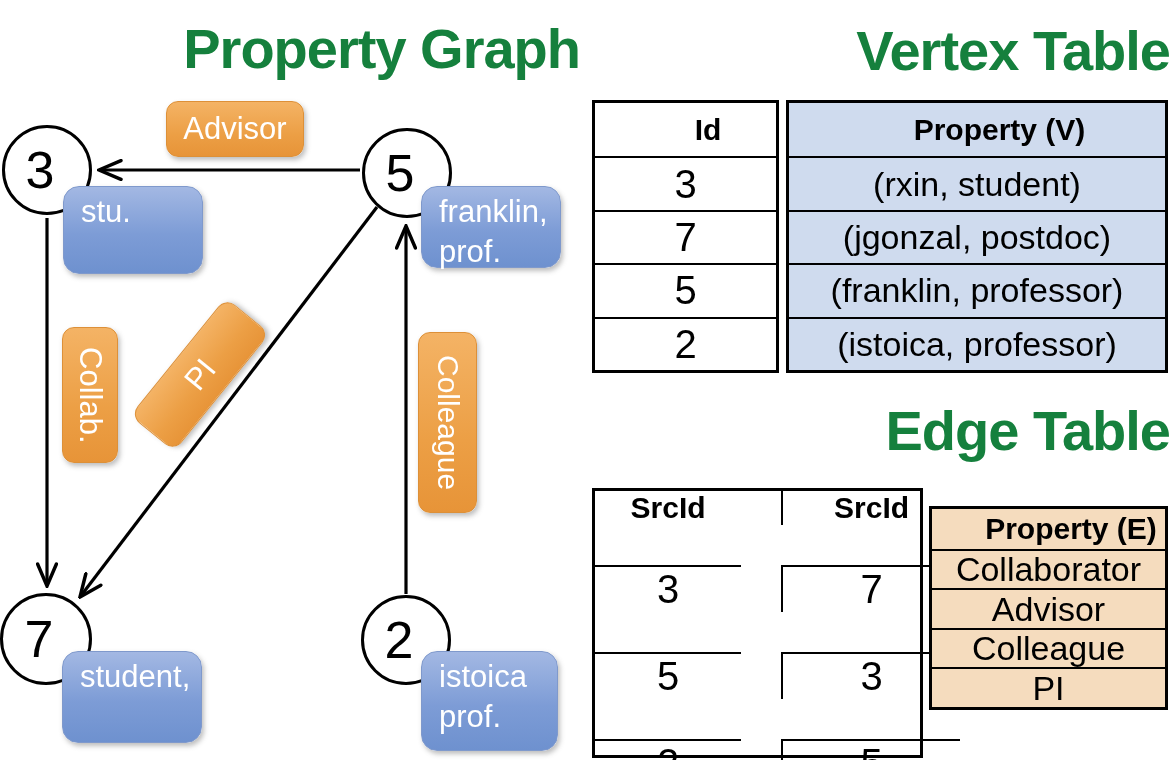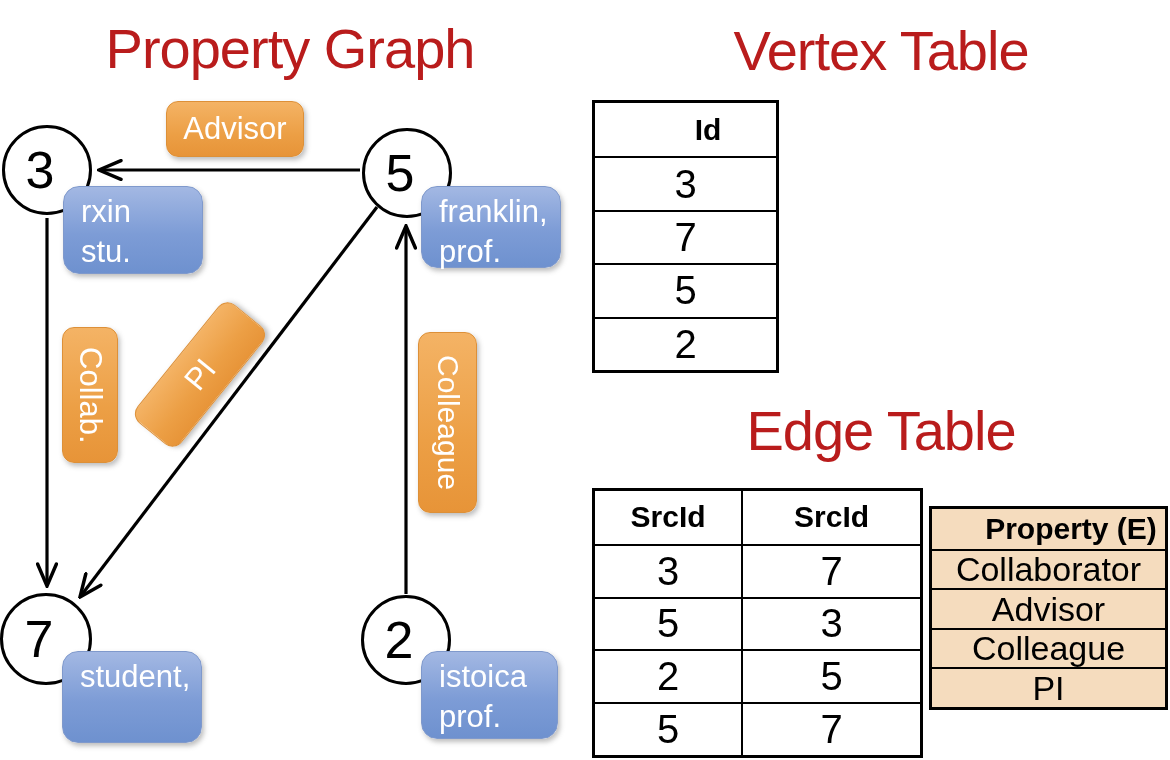--- a/index.html
+++ b/index.html
@@ -9,25 +9,25 @@
     height: 760px;
     background: #fff;
     overflow: hidden;
     font-family: "Liberation Sans", sans-serif;
     color: #000;
   }
 
   
   .big-title {
     position: absolute;
-    text-align: center;
+    text-align: right;
     font-size: 56px;
-    font-weight: 400;
+    font-weight: 700;
     letter-spacing: -1px;
-    color: #b91c1c;
+    color: #15803d;
     white-space: nowrap;
   }
   #graph-title  { left: 0;   top: 16px;  width: 580px; }
   #vertex-title { left: 592px; top: 18px;  width: 578px; }
   #edge-title   { left: 592px; top: 398px; width: 578px; }
 
   
   #edges-svg { position: absolute; left: 0; top: 0; }
   #edges-svg line { stroke: var(--line, #000); stroke-width: 3.2; }
 
@@ -64,21 +64,21 @@
     color: #fff;
     font-size: 31px;
     line-height: 40px;
     padding: 5px 0 0 17px;
     box-sizing: border-box;
     z-index: 3;
   }
   #vbox-rxin     { left: 63px;  top: 186px; width: 140px; height: 88px; }
   #vbox-franklin { left: 421px; top: 186px; width: 140px; height: 82px; }
   #vbox-jgonzal  { left: 62px;  top: 651px; width: 140px; height: 92px; }
-  #vbox-istoica  { left: 421px; top: 651px; width: 137px; height: 88px; }
+  #vbox-istoica  { left: 421px; top: 651px; width: 137px; height: 100px; }
 
   
   .ebox {
     position: absolute;
     border-radius: 12px;
     background: linear-gradient(180deg, var(--edge-label-orange-top, #F4B365) 0%, #EC9F45 60%, var(--edge-label-orange-bottom, #E79438) 100%);
     border: 1px solid #DD9038;
     box-shadow: 2px 3px 5px rgba(110,110,110,0.45);
     color: #fff;
     font-size: 31px;
@@ -125,20 +125,21 @@
   #etable-ids {
     position: absolute;
     left: 592px; top: 488px; width: 331px; height: 270px;
     display: grid;
     grid-template-columns: 45% 55%;
     grid-template-rows: repeat(5, 1fr);
     grid-auto-flow: row;
     border: 3px solid #000;
     box-sizing: border-box;
     background: #fff;
+    gap: 40px;
   }
   #etable-ids .cell {
     display: flex; align-items: center; justify-content: center;
     border-top: 2px solid #000;
     font-size: 40px;
   }
   #etable-ids .cell.first { border-top: none; }
   #etable-ids .cell.c2 { border-left: 2.5px solid #000; }
   #etable-ids .cell.head { font-weight: bold; font-size: 30px; }
 </style>
@@ -170,21 +171,20 @@
     <span class="vid">5</span>
   </div>
   <div id="node-7" class="vertex-circle">
     <span class="vid">7</span>
   </div>
   <div id="node-2" class="vertex-circle">
     <span class="vid">2</span>
   </div>
 
   <div id="vbox-rxin" class="vbox">
-    <div>rxin</div>
     <div>stu.</div>
   </div>
   <div id="vbox-franklin" class="vbox">
     <div>franklin,</div>
     <div>prof.</div>
   </div>
   <div id="vbox-jgonzal" class="vbox">
     <div>student,</div>
   </div>
   <div id="vbox-istoica" class="vbox">
@@ -196,20 +196,27 @@
   <div id="ebox-collab" class="ebox vertical">Collab.</div>
   <div id="ebox-pi" class="ebox">PI</div>
   <div id="ebox-colleague" class="ebox vertical">Colleague</div>
 
   <div id="vtable-id" class="tcol">
     <div class="cell head first">Id</div>
     <div class="cell num">3</div>
     <div class="cell num">7</div>
     <div class="cell num">5</div>
     <div class="cell num">2</div>
+  </div>
+  <div id="vtable-prop" class="tcol">
+    <div class="cell head first">Property (V)</div>
+    <div class="cell">(rxin, student)</div>
+    <div class="cell">(jgonzal, postdoc)</div>
+    <div class="cell">(franklin, professor)</div>
+    <div class="cell">(istoica, professor)</div>
   </div>
 
   <div id="etable-ids">
     <div class="cell head first">SrcId</div>
     <div class="cell head first c2">SrcId</div>
     <div class="cell">3</div>
     <div class="cell c2">7</div>
     <div class="cell">5</div>
     <div class="cell c2">3</div>
     <div class="cell">2</div>

